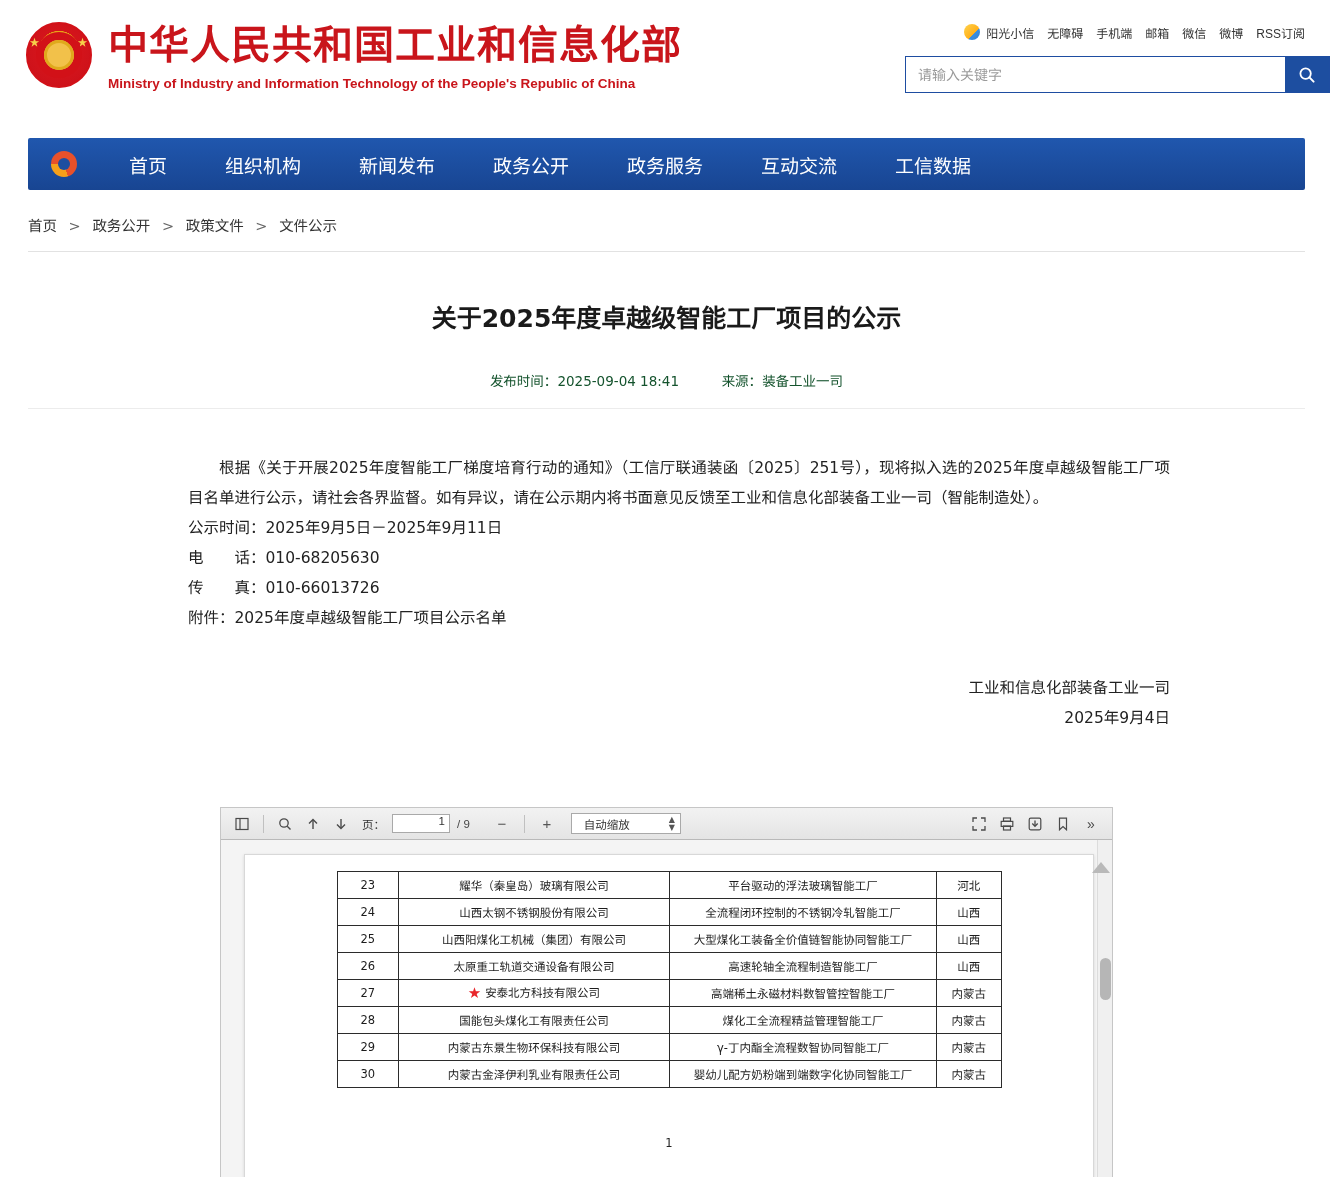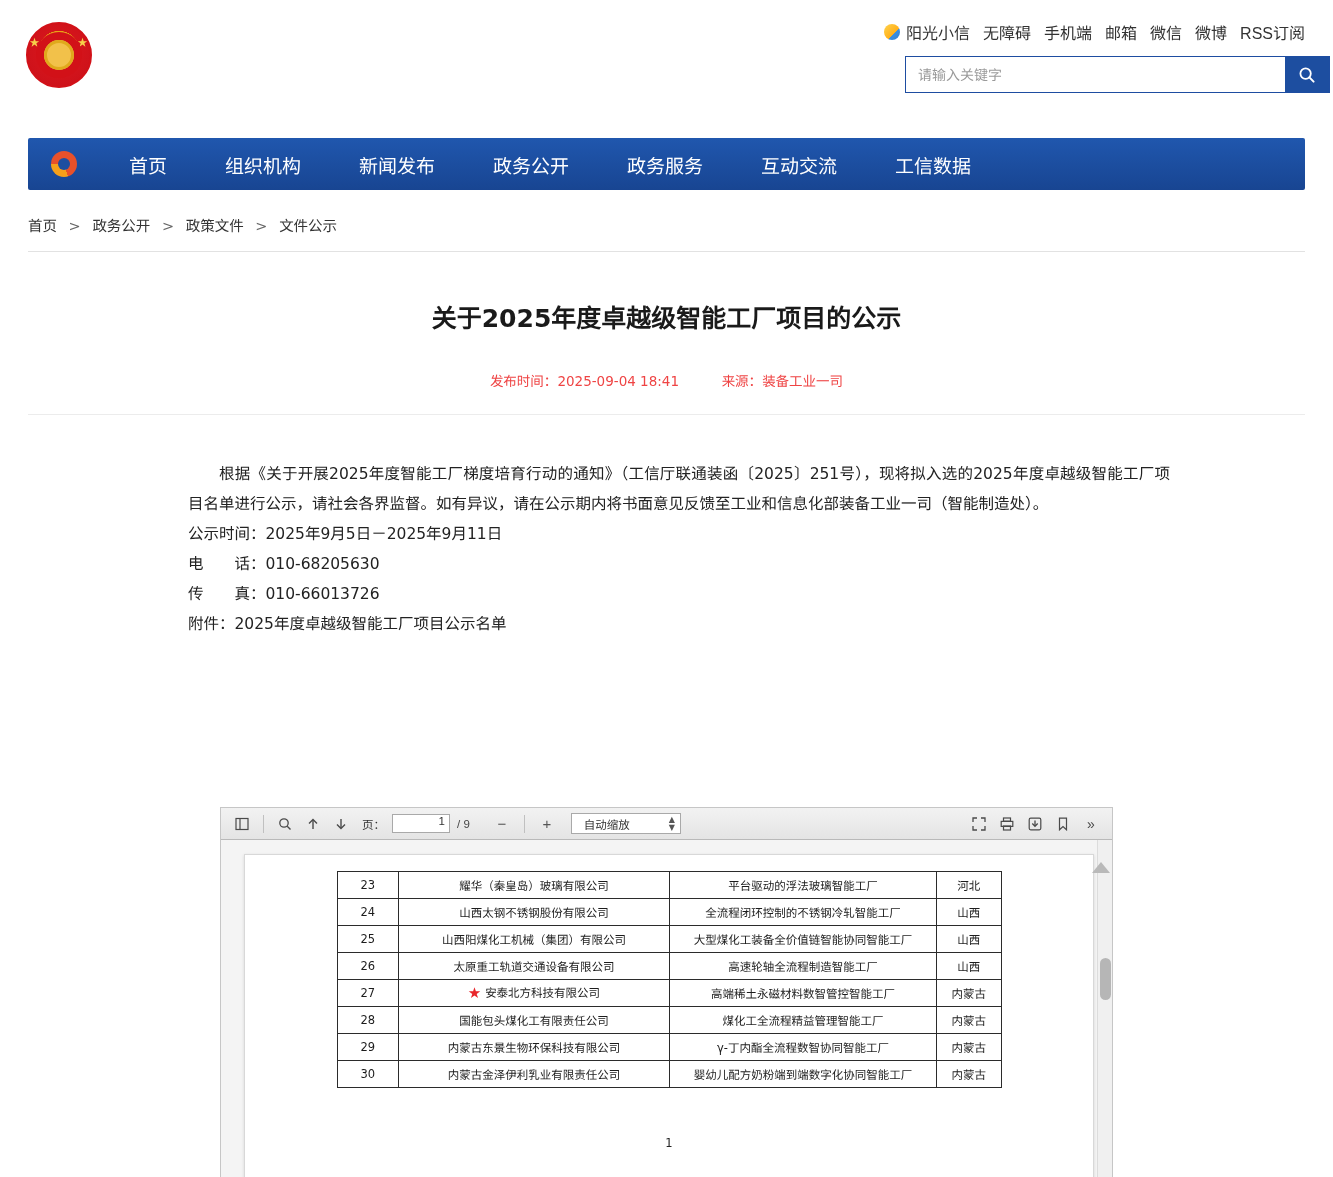--- a/index.html
+++ b/index.html
@@ -71,21 +71,21 @@
     position: absolute;
     right: 28px;
     top: 22px;
     width: 400px;
   }
   .top-links {
     display: flex;
     align-items: center;
     justify-content: flex-end;
     gap: 13px;
-    font-size: 16px;
+    font-size: 12px;
     color: #333;
     height: 20px;
   }
   .top-links a { color: #333; text-decoration: none; white-space: nowrap; }
   .sun-icon {
     width: 16px; height: 16px; flex: none;
     border-radius: 50%;
     background: linear-gradient(135deg, #ffd34d 0%, #ffb01a 60%, #3a8fe0 61%, #2f7fd6 100%);
     margin-right: -7px;
   }
@@ -165,23 +165,23 @@
     text-align: center;
     font-size: 25px;
     font-weight: 700;
     color: #1a1a1a;
     margin: 46px 0 0 0;
     font-family: "DejaVu Sans", "Liberation Sans", sans-serif;
   }
   .doc-meta {
     text-align: center;
     font-size: 13.5px;
-    color: #ef4444;
+    color: #14532d;
     margin-top: 36px;
-    padding-bottom: 24px;
+    padding-bottom: 18px;
     border-bottom: 1px solid #ececec;
     font-family: "DejaVu Sans", "Liberation Sans", sans-serif;
   }
   .doc-meta .gap { display: inline-block; width: 34px; }
 
   .body-text {
     font-family: "DejaVu Sans", "Liberation Sans", sans-serif;
     font-size: 15.5px;
     line-height: 30px;
     color: #222;
@@ -330,20 +330,24 @@
 <body>
 
 <div class="header">
   <div class="emblem">
     <div class="circle"></div>
     <div class="stars">★ ★★★★</div>
     <div class="inner">
         <div class="gear"></div>
       </div>
   </div>
+  <div class="title-block">
+    <div class="title-cn">中华人民共和国工业和信息化部</div>
+    <div class="title-en">Ministry of Industry and Information Technology of the People's Republic of China</div>
+  </div>
 
   <div class="header-right">
     <div class="top-links">
       <span class="sun-icon"></span>
       <a href="#">阳光小信</a>
       <a href="#">无障碍</a>
       <a href="#">手机端</a>
       <a href="#">邮箱</a>
       <a href="#">微信</a>
       <a href="#">微博</a>
@@ -391,20 +395,24 @@
     <span class="gap"></span>
     <span>来源：</span><span>装备工业一司</span>
   </div>
 
   <div class="body-text">
     <p class="indent">根据《关于开展2025年度智能工厂梯度培育行动的通知》（工信厅联通装函〔2025〕251号），现将拟入选的2025年度卓越级智能工厂项目名单进行公示，请社会各界监督。如有异议，请在公示期内将书面意见反馈至工业和信息化部装备工业一司（智能制造处）。</p>
     <p class="block-gap">公示时间：2025年9月5日－2025年9月11日</p>
     <p>电　　话：010-68205630</p>
     <p>传　　真：010-66013726</p>
     <p class="block-gap">附件：2025年度卓越级智能工厂项目公示名单</p>
+    <div class="sign">
+      <div>工业和信息化部装备工业一司</div>
+      <div>2025年9月4日</div>
+    </div>
   </div>
 </div>
 
 <div class="pdf-wrap">
   <div class="pdf-toolbar">
     <div class="tb-btn">
       <svg width="14" height="14" viewBox="0 0 14 14">
           <rect x="1" y="1.5" width="12" height="11" fill="none" stroke="#4a4a4a" stroke-width="1.2"></rect>
           <line x1="5" y1="1.5" x2="5" y2="12.5" stroke="#4a4a4a" stroke-width="1.2"></line>
         </svg>

